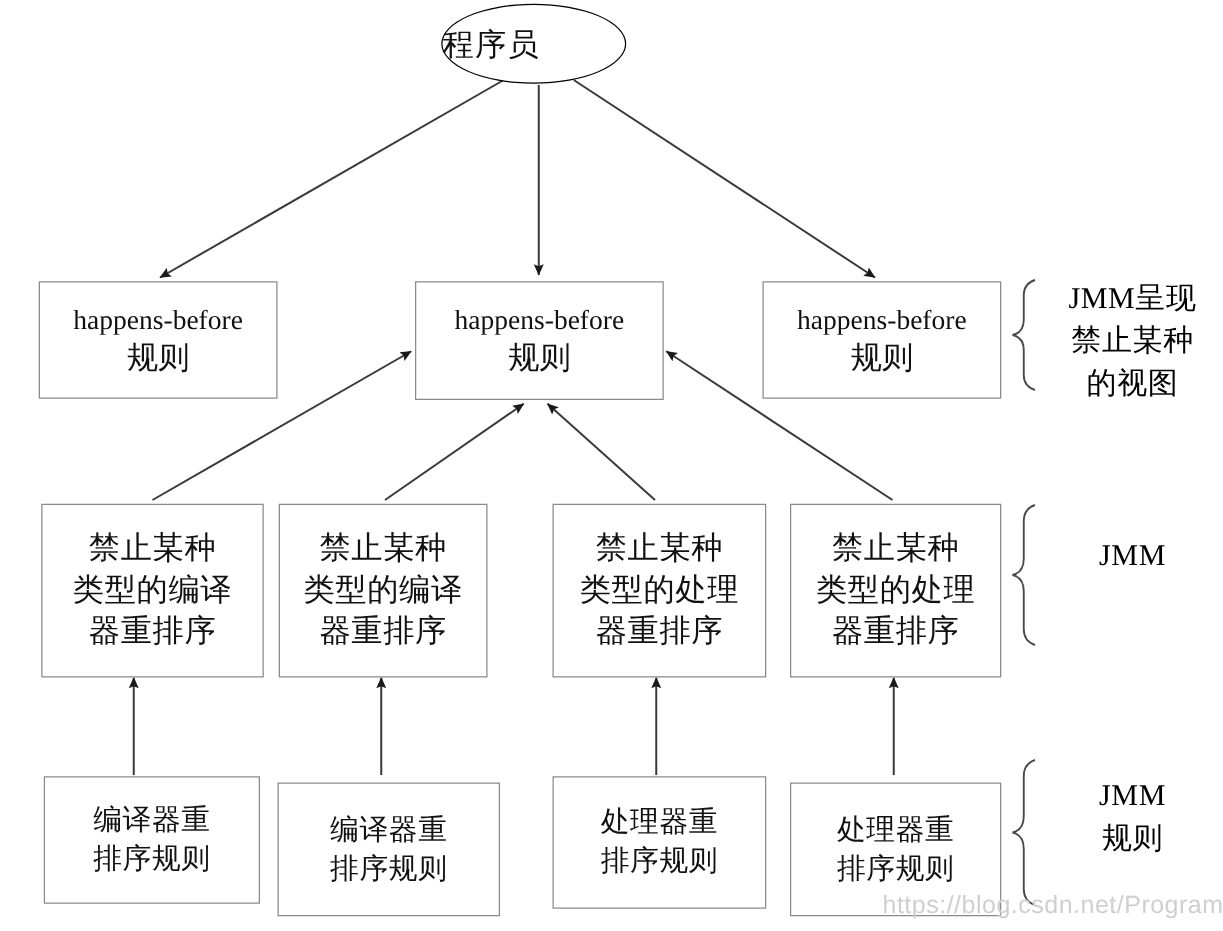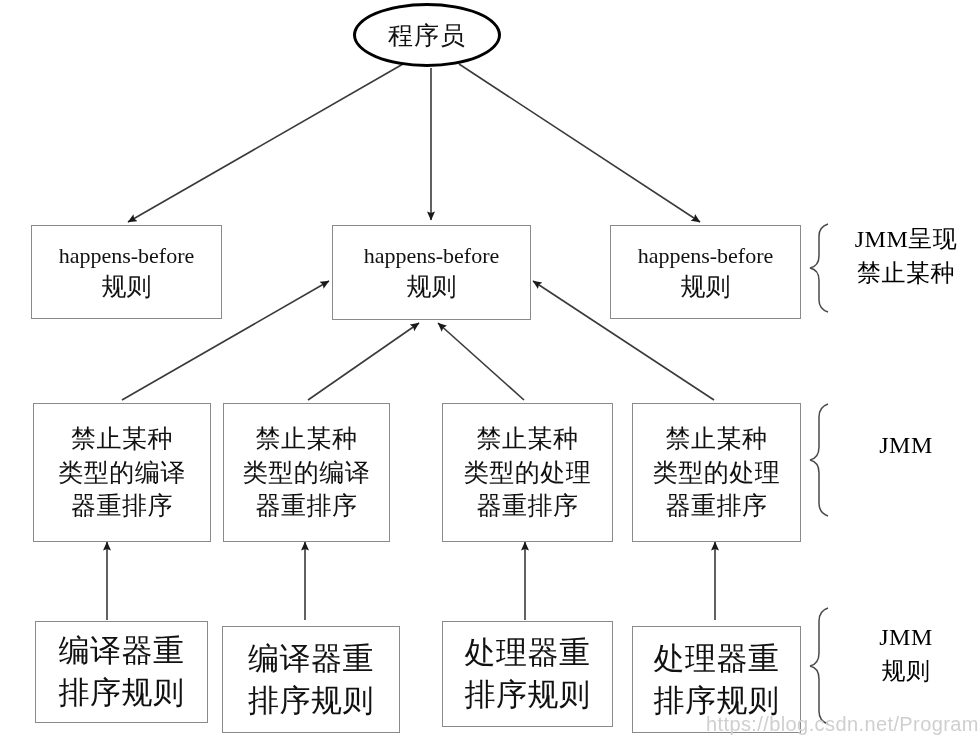--- a/index.html
+++ b/index.html
@@ -42,31 +42,31 @@
   }
   .node .ln {
     display: block;
     white-space: nowrap;
   }
   .ellipse-node {
     position: absolute;
     box-sizing: border-box;
     display: flex;
     align-items: center;
-    justify-content: center;
+    justify-content: flex-start;
     background: #ffffff;
-    border: 3px solid #000000;
+    border: 1px solid #000000;
     border-radius: 50%;
     text-align: center;
   }
   .cjk { font-size: 25px; letter-spacing: 1px; }
   .hb-lat { font-size: 22px; }
   .hb-cjk { font-size: 25px; }
   .r3 { font-size: 25px; letter-spacing: 0.5px; }
-  .r4 { font-size: 31px; letter-spacing: 0.5px; }
+  .r4 { font-size: 23px; letter-spacing: 0.5px; }
   .side-label {
     position: absolute;
     text-align: center;
     line-height: 1.42;
     font-size: 24px;
     color: #000000;
     letter-spacing: 0.5px;
   }
   .side-label .ln { display: block; white-space: nowrap; }
   .watermark {
@@ -172,20 +172,21 @@
     <span class="ln r4">排序规则</span>
   </div>
   <div class="node" style="left:632px; top:626px; width:169px; height:107px;">
     <span class="ln r4">处理器重</span>
     <span class="ln r4">排序规则</span>
   </div>
 
   <div class="side-label" style="left:838px; top:222px; width:136px;">
     <span class="ln">JMM呈现</span>
     <span class="ln">禁止某种</span>
+    <span class="ln">的视图</span>
   </div>
   <div class="side-label" style="left:838px; top:428px; width:136px;">
     <span class="ln">JMM</span>
   </div>
   <div class="side-label" style="left:838px; top:620px; width:136px;">
     <span class="ln">JMM</span>
     <span class="ln">规则</span>
   </div>
 
   <div class="watermark" style="left:706px; top:713px;">https://blog.csdn.net/ProgramMonika</div>

